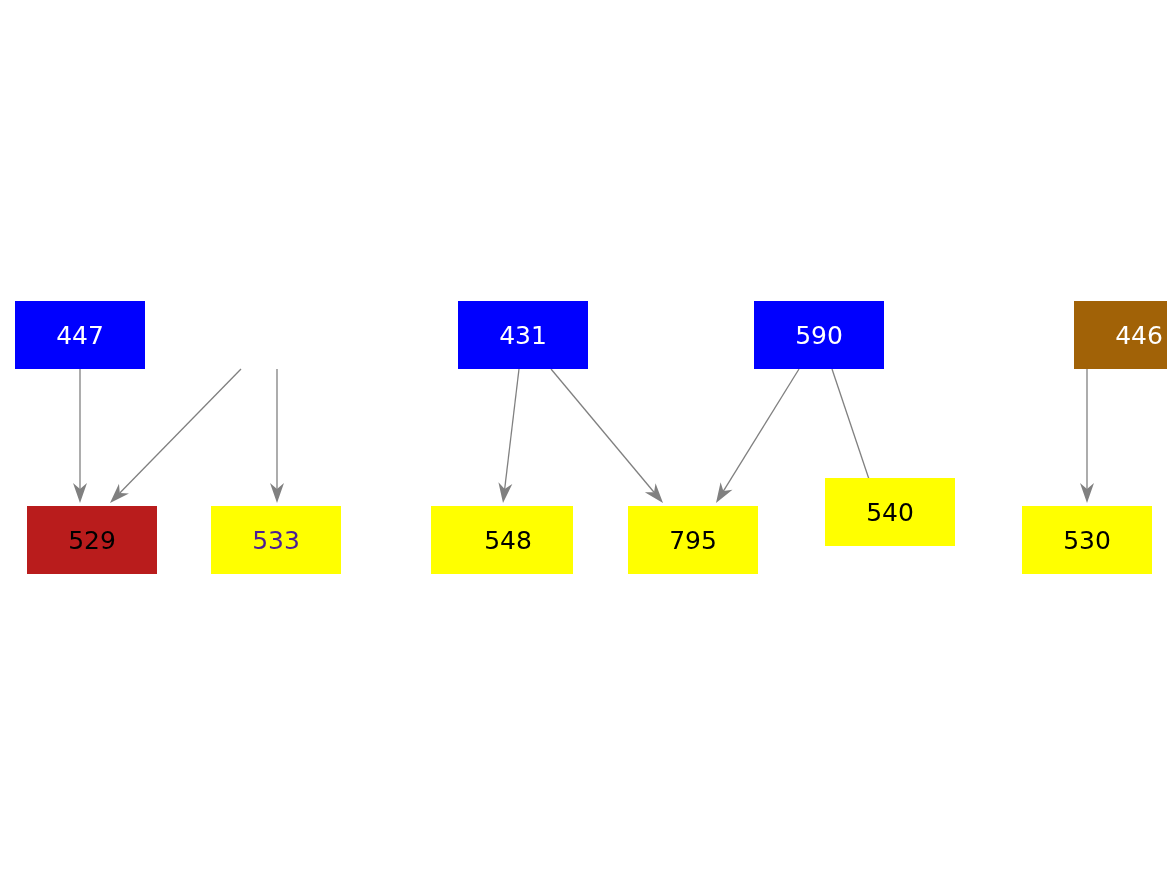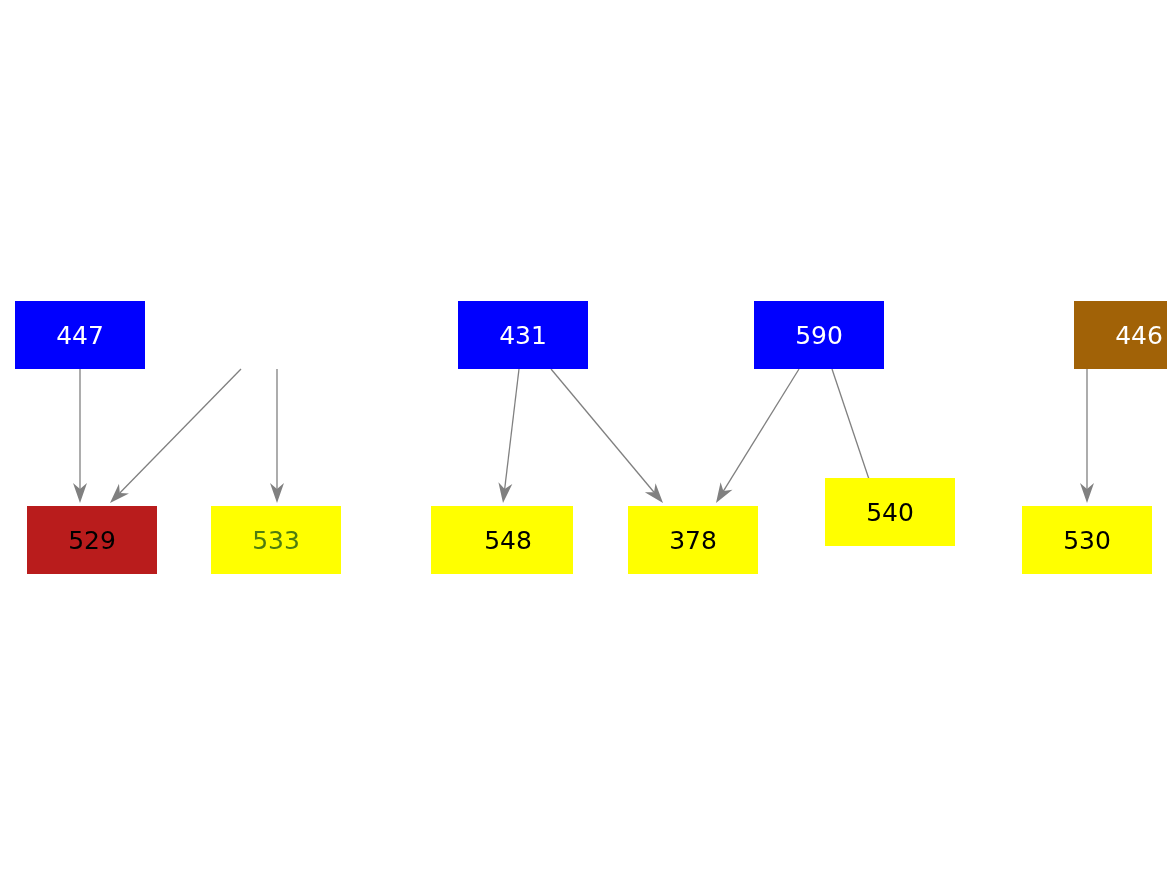--- a/index.html
+++ b/index.html
@@ -52,18 +52,18 @@
       <line x1="832" y1="369" x2="872.5431097526254" y2="489.7283712633733" stroke="#808080" stroke-width="1.3"></line>
       <polygon points="877,503 863.9971995640085,486.2689754999348 872.5431097526254,489.7283712633733 877.2688283006353,481.81208525256017" fill="#808080"></polygon>
       <line x1="1087" y1="369" x2="1087" y2="489" stroke="#808080" stroke-width="1.3"></line>
       <polygon points="1087,503 1080,483 1087,489 1094,483" fill="#808080"></polygon>
     </svg>
   <div class="node" style="left: 15px; top: 301px; width: 130px; height: 68px; background: rgb(0, 0, 255); color: rgb(255, 255, 255);">447</div>
   <div class="node" style="left: 458px; top: 301px; width: 130px; height: 68px; background: rgb(0, 0, 255); color: rgb(255, 255, 255);">431</div>
   <div class="node" style="left: 754px; top: 301px; width: 130px; height: 68px; background: rgb(0, 0, 255); color: rgb(255, 255, 255);">590</div>
   <div class="node" style="left: 1074px; top: 301px; width: 130px; height: 68px; background: #a16207; color: rgb(255, 255, 255);">446</div>
   <div class="node" style="left: 15px; top: 506px; width: 130px; height: 68px; background: #b91c1c; color: rgb(0, 0, 0); margin-left: 12px;">529</div>
-  <div class="node" style="left: 211px; top: 506px; width: 130px; height: 68px; background: rgb(255, 255, 0); color: #4d7c0f;">533</div>
+  <div class="node" style="left: 211px; top: 506px; width: 130px; height: 68px; background: rgb(255, 255, 0); color: #4c1d95;">533</div>
   <div class="node" style="left: 431px; top: 506px; width: 130px; height: 68px; background: rgb(255, 255, 0); color: rgb(0, 0, 0); padding-left: 12px;">548</div>
-  <div class="node" style="left: 628px; top: 506px; width: 130px; height: 68px; background: rgb(255, 255, 0); color: rgb(0, 0, 0);">378</div>
+  <div class="node" style="left: 628px; top: 506px; width: 130px; height: 68px; background: rgb(255, 255, 0); color: rgb(0, 0, 0);">795</div>
   <div class="node" style="left: 825px; top: 478px; width: 130px; height: 68px; background: rgb(255, 255, 0); color: rgb(0, 0, 0);">540</div>
   <div class="node" style="left: 1022px; top: 506px; width: 130px; height: 68px; background: rgb(255, 255, 0); color: rgb(0, 0, 0);">530</div>
 </div>
 
 </body></html>

